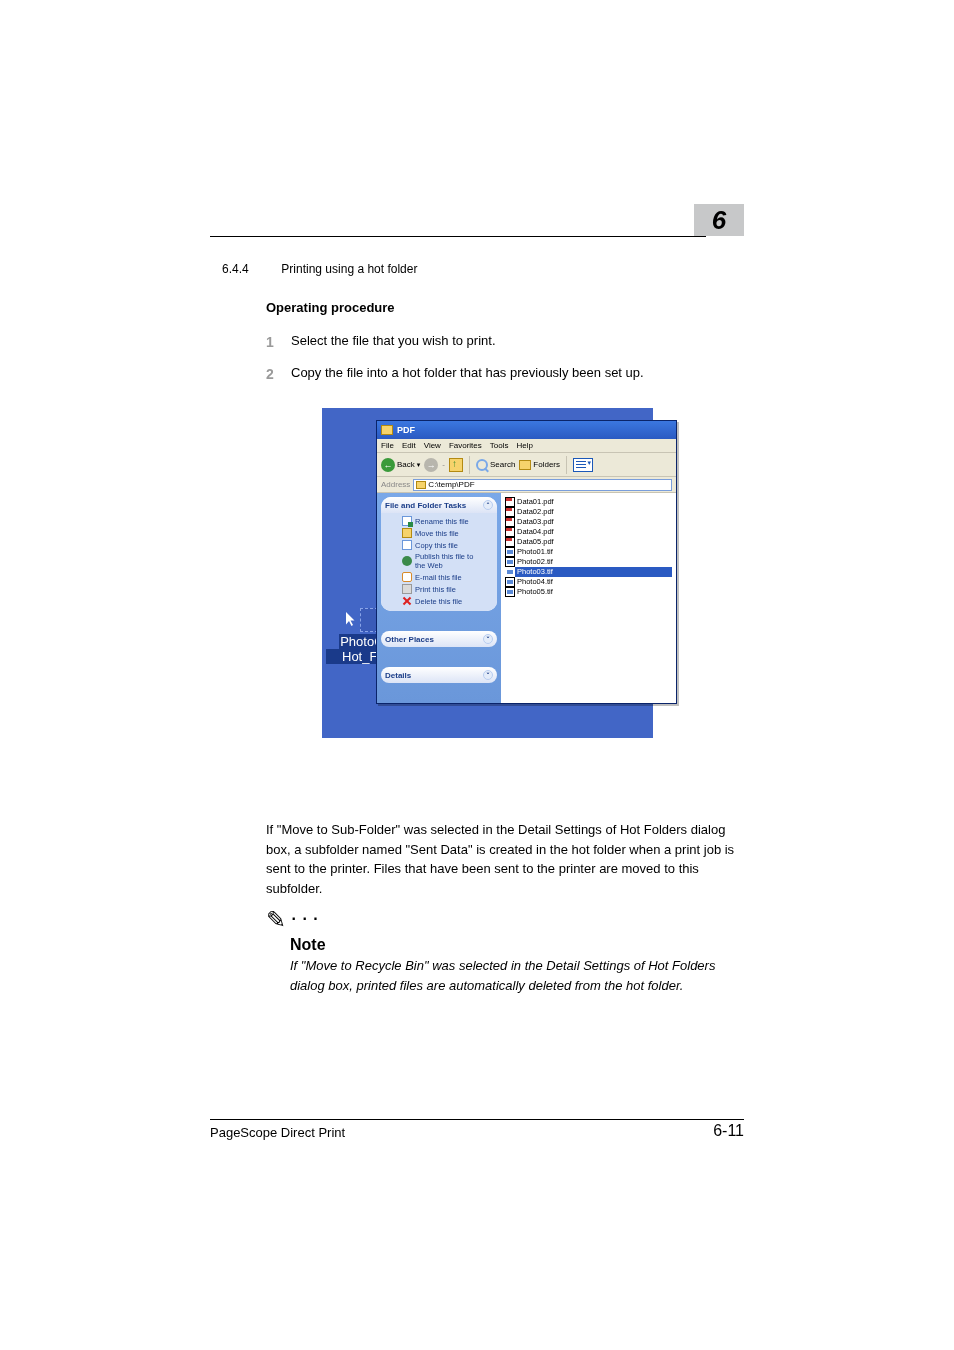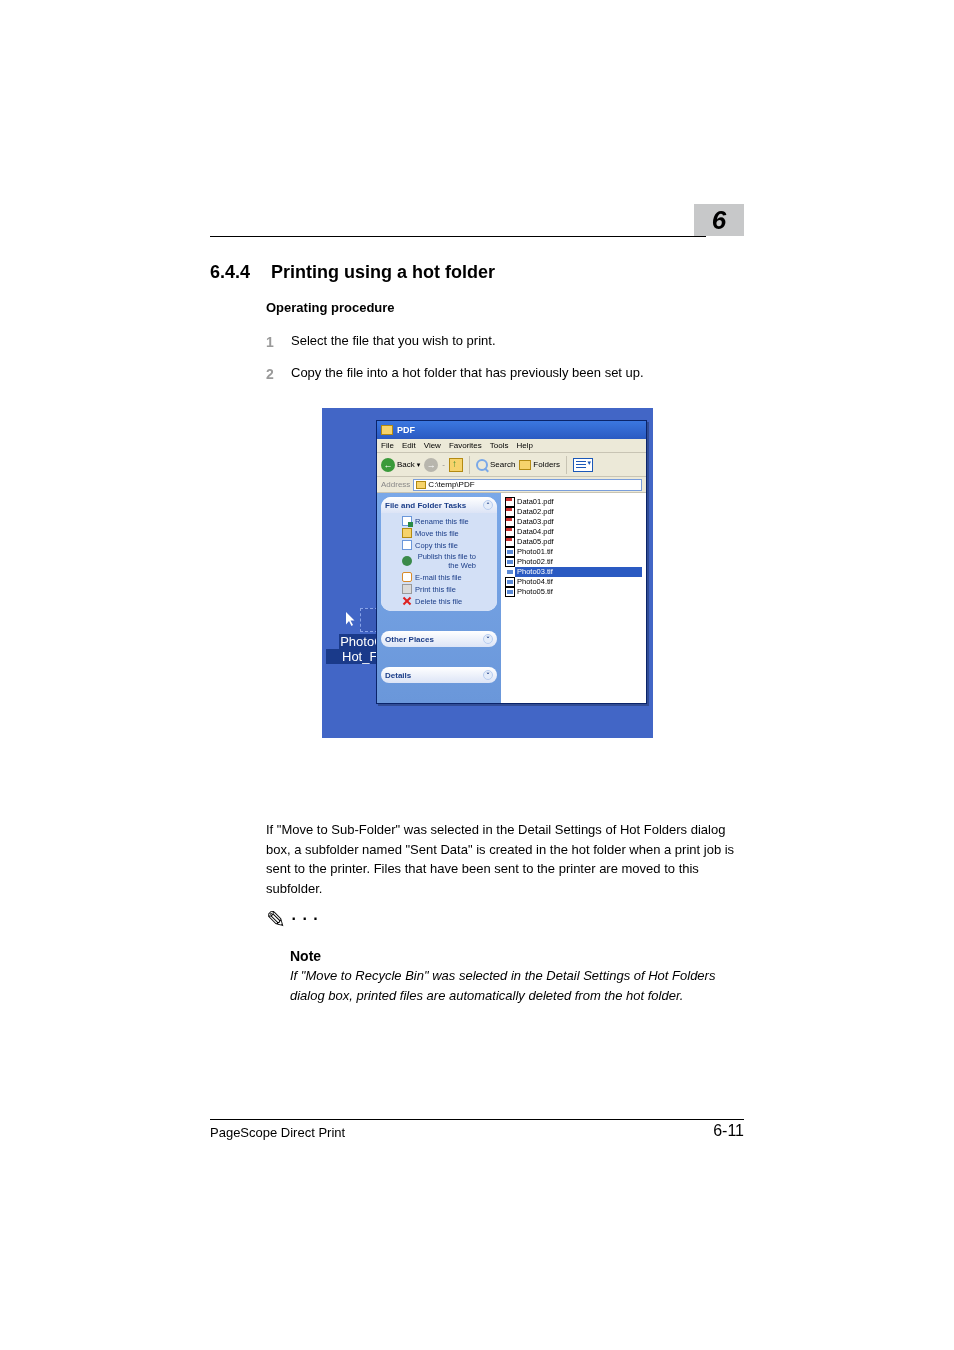--- a/index.html
+++ b/index.html
@@ -48,23 +48,23 @@
     justify-content: center;
     font-size: 26px;
     font-weight: bold;
     font-style: italic;
   }
 
   
   .sec {
     position: absolute;
     top: 262px;
-    left: 210px;
-    font-size: 18px;
-    font-weight: bold;
+    left: 222px;
+    font-size: 12px;
+    font-weight: normal;
   }
   .sec .num { display: inline-block; width: 56px; }
   .sub {
     position: absolute;
     top: 300px;
     left: 266px;
     font-size: 13px;
     font-weight: bold;
   }
 
@@ -129,28 +129,27 @@
     height: 14px;
     background: #fff;
     clip-path: polygon(0 0, 0 90%, 30% 65%, 55% 100%, 70% 92%, 45% 60%, 85% 60%);
   }
 
   
   .win {
     position: absolute;
     top: 12px;
     left: 54px;
-    width: 271px;
+    width: 301px;
     height: 284px;
     background: #ffffff;
     border: 1px solid #0a246a;
     box-shadow: 2px 2px 0 rgba(0,0,0,0.25);
     font-size: 8px;
     color: #000;
-    text-align: right;
   }
   .titlebar {
     height: 18px;
     background: linear-gradient(180deg,#3b77e0 0%,#2a5ac2 100%);
     color: #fff;
     display: flex;
     align-items: center;
     padding: 0 4px;
     font-weight: bold;
     font-size: 9px;
@@ -279,21 +278,21 @@
   .p2 { top: 820px; }
 
   .note-block {
     position: absolute;
     top: 906px;
     left: 266px;
     right: 210px;
   }
   .note-icon { font-size: 24px; margin-bottom: 0; }
   .note-dots { font-size: 16px; font-weight: bold; letter-spacing:1px; vertical-align:top; }
-  .note-label { font-weight: bold; font-size: 14px; margin-top: 14px; margin-left:24px; }
+  .note-label { font-weight: bold; font-size: 16px; margin-top: 2px; margin-left:24px; }
   .note-text { font-style: italic; font-size: 13px; line-height: 1.5; margin-top: 2px; margin-left:24px; }
 
   
   .ftr-rule {
     position: absolute;
     bottom: 230px;
     left: 210px;
     right: 210px;
     height: 1px;
     background: #000;

